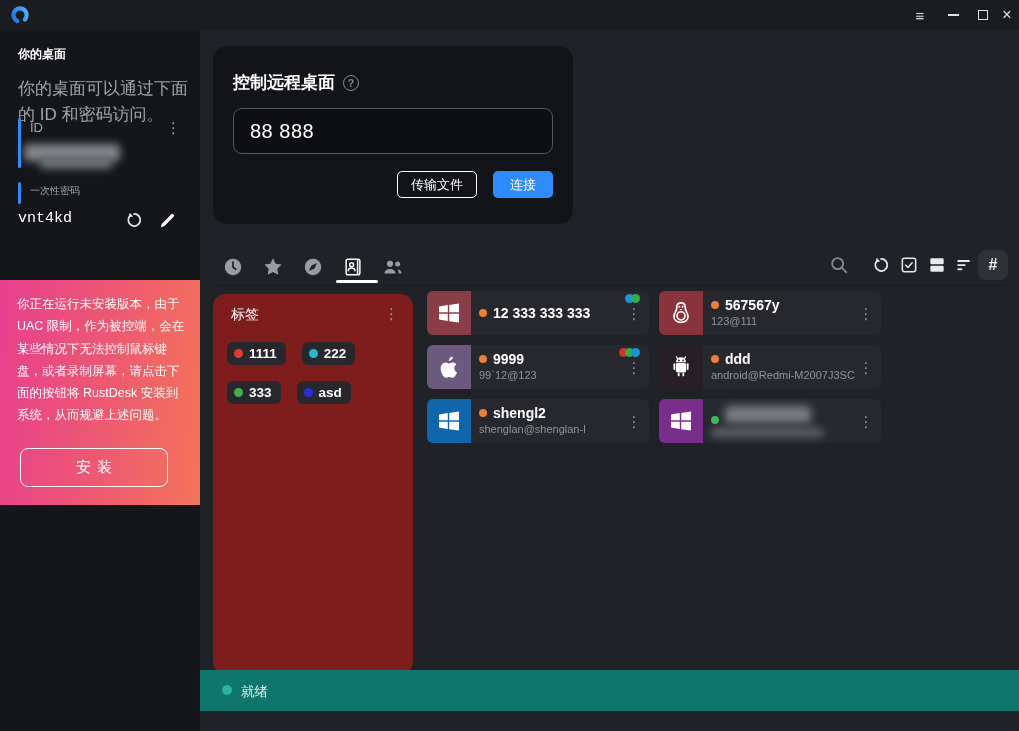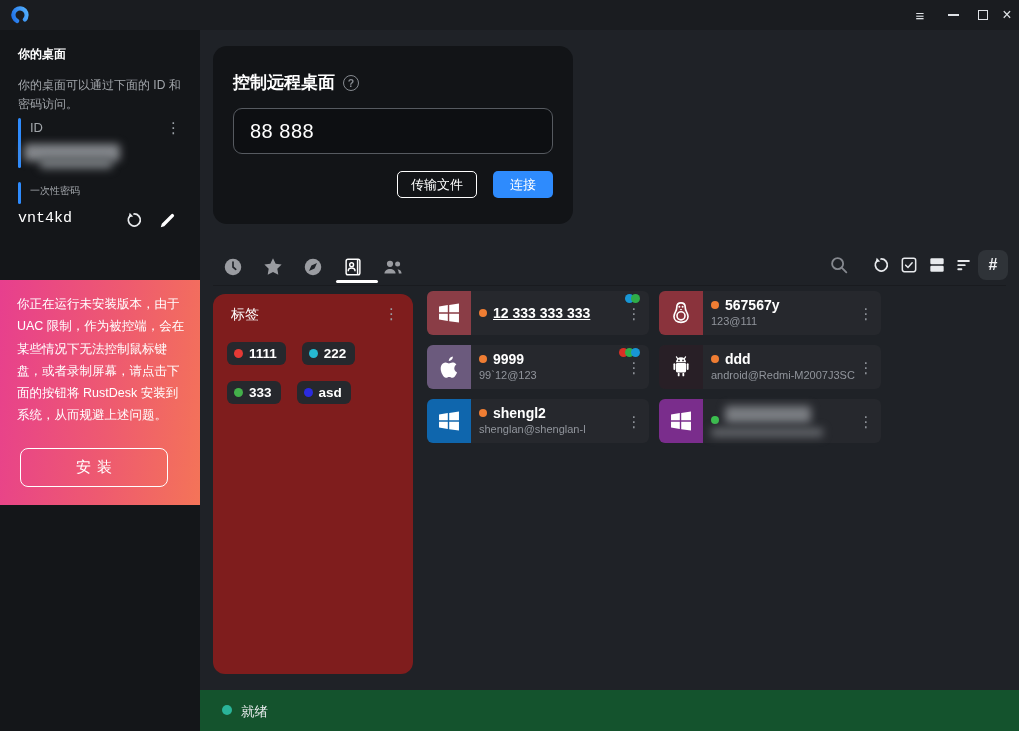--- a/index.html
+++ b/index.html
@@ -12,21 +12,21 @@
   .logo { position:absolute; left:10px; top:5px; width:20px; height:20px; }
   .tb-btn { position:absolute; top:0; width:30px; height:30px; display:flex; align-items:center;
     justify-content:center; color:#dfe2e6; font-size:15px; cursor:default; }
   .tb-menu { left:905px; } .tb-min { left:938px; } .tb-max { left:968px; } .tb-close { left:992px; font-size:16px; }
   .bar-min { width:11px; height:2px; background:#dfe2e6; }
   .box-max { width:10px; height:10px; border:1.5px solid #dfe2e6; }
 
   
   .sidebar { position:absolute; left:0; top:30px; width:200px; height:701px; background:#141619; }
   .sb-title { position:absolute; left:18px; top:16px; font-size:12px; font-weight:bold; color:#fff; }
-  .sb-desc { position:absolute; left:18px; top:46px; width:170px; font-size:12px; line-height:1.55; color:#a2a6ab; }
+  .sb-desc { position:absolute; left:18px; top:46px; width:170px; font-size:17px; line-height:1.55; color:#a2a6ab; }
   .vbar { position:absolute; width:3px; background:#2e8bfd; border-radius:2px; }
   .vbar-id { left:18px; top:88px; height:50px; }
   .vbar-pw { left:18px; top:152px; height:22px; }
   .sb-label { position:absolute; color:#a2a6ab; font-size:13px; }
   .lbl-id { left:30px; top:90px; }
   .lbl-pw { left:30px; top:154px; font-size:10px; }
   .kebab { color:#9aa0a6; font-size:15px; line-height:1; cursor:pointer; }
   .sb-kebab { position:absolute; left:166px; top:90px; }
   .redact { background:#85888d; filter:blur(4px); border-radius:3px; position:absolute; }
   .sb-id-redact1 { left:24px; top:114px; width:96px; height:17px; }
@@ -75,33 +75,33 @@
   .chip { background:#26282d; border-radius:6px; height:23px; padding:0 9px 0 7px; display:flex;
     align-items:center; gap:6px; font-size:13.5px; color:#fff; cursor:pointer; }
   .chip .dot { width:9px; height:9px; border-radius:50%; }
 
   .peer-grid { position:absolute; left:227px; top:261px; display:grid; grid-template-columns:222px 222px; gap:10px; }
   .peer-card { position:relative; width:222px; height:44px; background:#26282d; border-radius:6px; cursor:pointer; }
   .peer-tile { position:absolute; left:0; top:0; width:44px; height:44px; border-radius:6px 0 0 6px;
     display:flex; align-items:center; justify-content:center; }
   .peer-info { position:absolute; left:52px; top:0; right:26px; height:44px; }
   .name-row { display:flex; align-items:center; gap:6px; padding-top:6px; }
-  .peer-card.no-sub .name-row { padding-top:14px;text-decoration:underline; }
+  .peer-card.no-sub .name-row { padding-top:14px; }
   .sdot { width:8px; height:8px; border-radius:50%; flex:none; }
   .peer-name { font-size:14px; font-weight:bold; color:#fff; white-space:nowrap; }
   .peer-sub { font-size:11px; color:#91959c; margin-top:2px; white-space:nowrap; }
   .peer-kebab { position:absolute; right:4px; top:0; height:44px; width:22px; display:flex;
     align-items:center; justify-content:center; color:#8f939a; }
   .tag-mini { position:absolute; top:3px; right:9px; display:flex; }
   .tag-mini span { width:9px; height:9px; border-radius:50%; margin-left:-3px; }
   .p-redact-dot { position:absolute; left:52px; top:17px; width:8px; height:8px; border-radius:50%; }
   .p-redact-name { left:66px; top:7px; width:86px; height:17px; background:#7a7d82; }
   .p-redact-sub { left:52px; top:29px; width:112px; height:9px; background:#63666b; }
 
-  .statusbar { position:absolute; left:0; top:660px; width:819px; height:41px; background:#14532d; }
+  .statusbar { position:absolute; left:0; top:640px; width:819px; height:41px; background:#0f766e; }
   .status-dot { position:absolute; left:22px; top:15px; width:10px; height:10px; border-radius:50%; }
   .status-text { position:absolute; left:41px; top:13px; font-size:13.5px; color:#eceef0; }
 </style>
 </head>
 <body>
 
 <div class="window">
 
   <div class="titlebar">
     <svg class="logo" viewBox="0 0 20 20">

